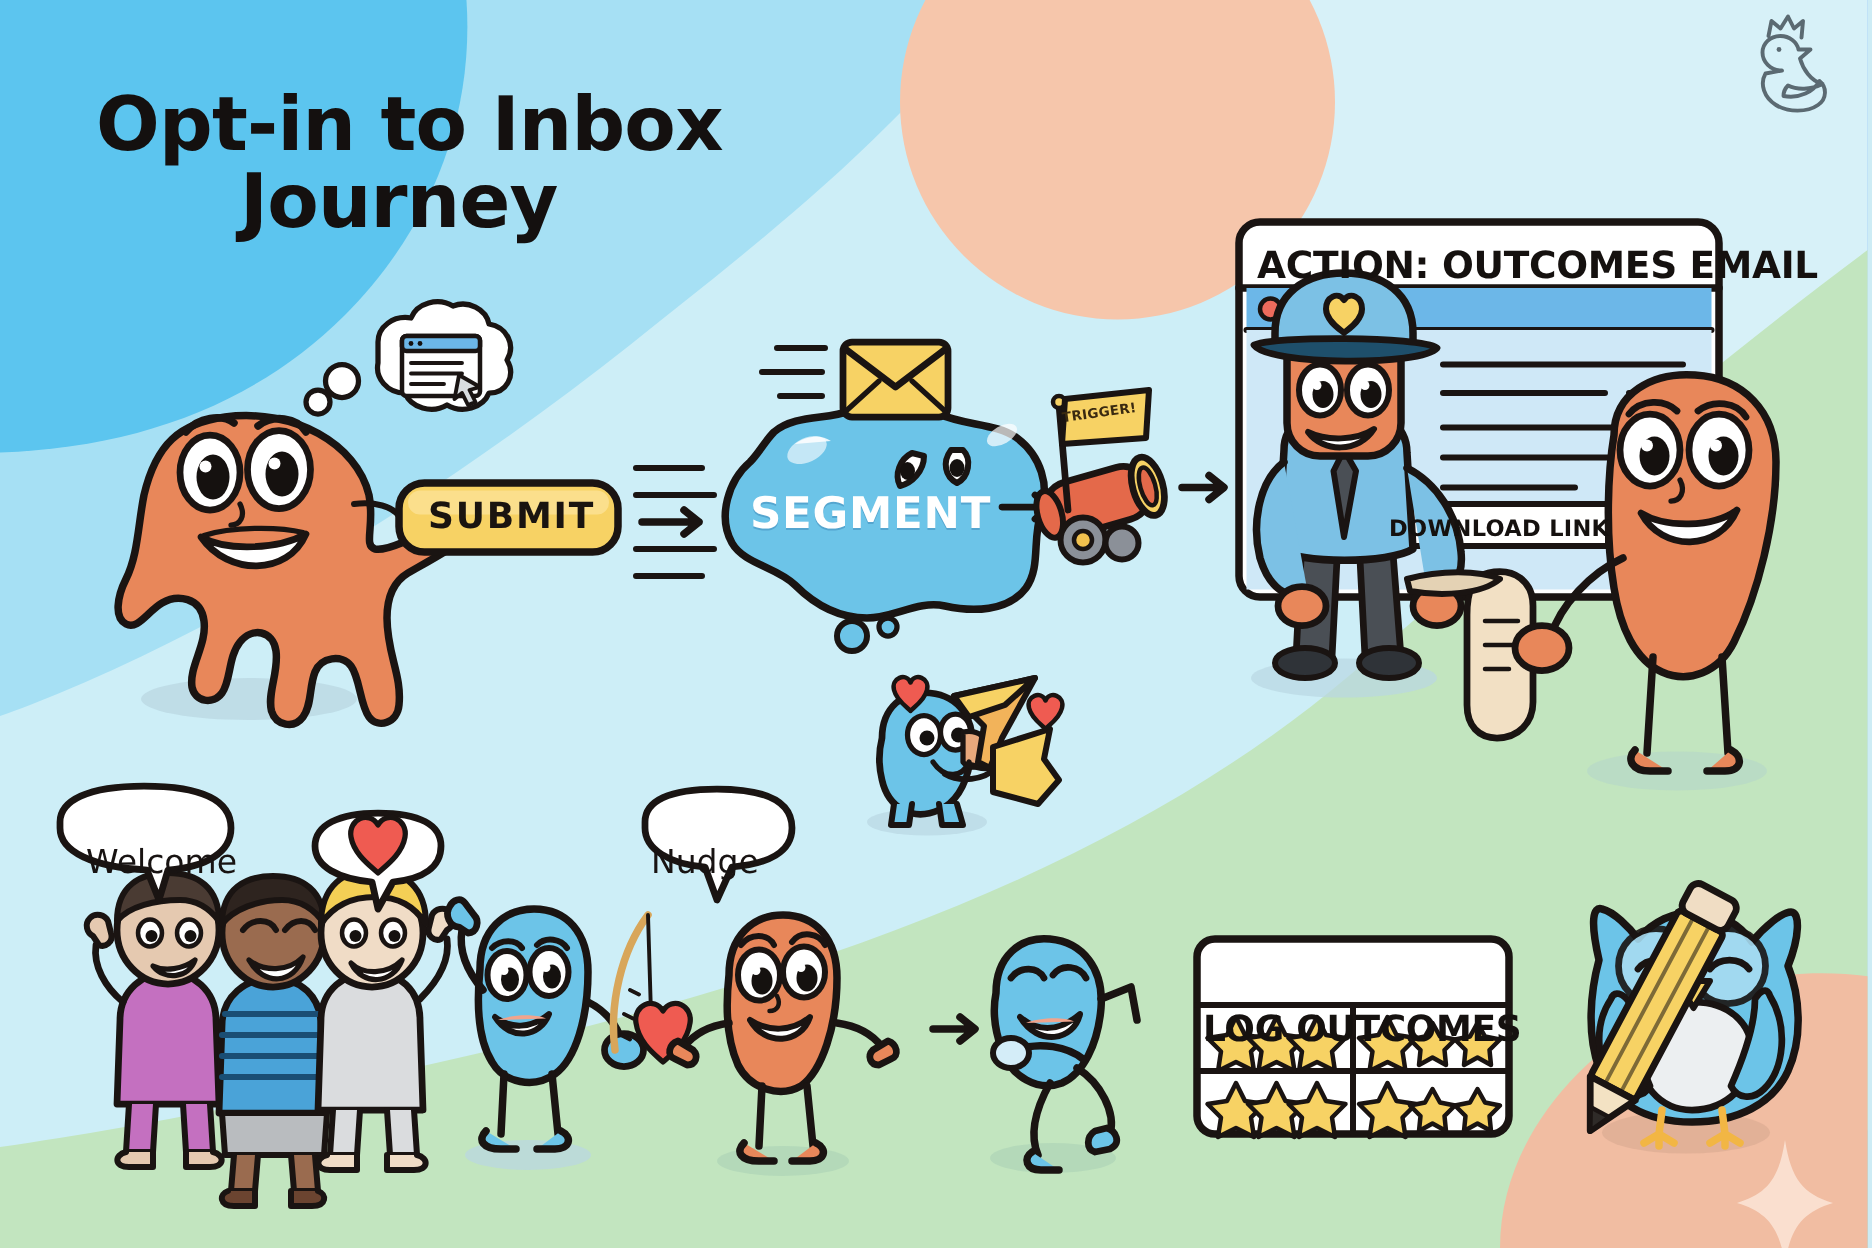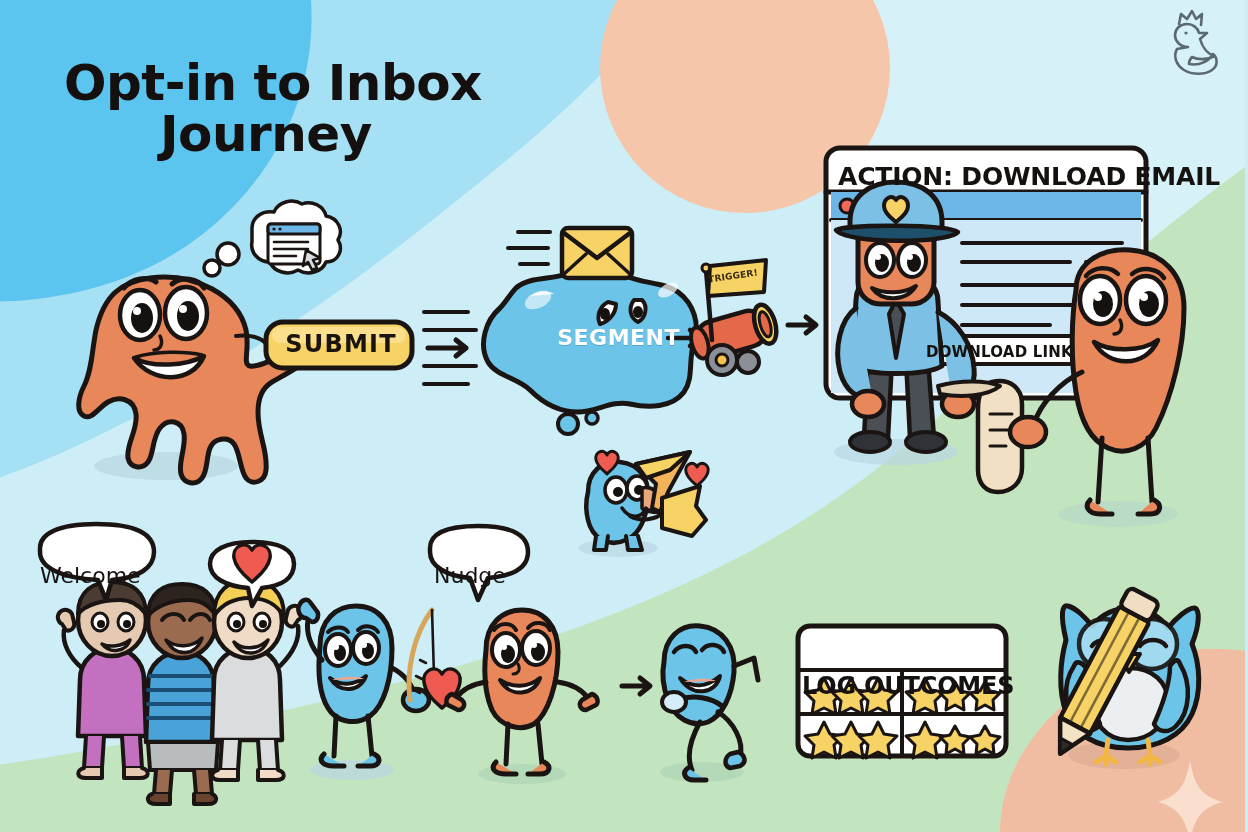--- a/index.html
+++ b/index.html
@@ -19,39 +19,39 @@
     font-weight:bold;font-size:50px;line-height:1.02;color:#14100f;
     letter-spacing:-0.5px;text-align:left;
   }
   #title .l2{display:block;padding-left:96px;}
 
   .lbl-submit{
     left:276px;top:330px;width:130px;text-align:center;
     font-weight:bold;font-size:24px;color:#1a1410;letter-spacing:1.2px;
   }
   .lbl-segment{
-    left:500px;top:325px;width:180px;text-align:right;
-    font-weight:bold;font-size:22px;color:#ffffff;letter-spacing:0.5px;
+    left:500px;top:325px;width:180px;text-align:left;
+    font-weight:bold;font-size:29px;color:#ffffff;letter-spacing:0.5px;
     text-shadow:0 1px 0 rgba(40,110,160,.35);
   }
   .lbl-trigger{
     left:704px;top:271px;width:58px;text-align:center;
     font-weight:bold;font-size:9px;color:#3a2a10;letter-spacing:.2px;
     transform:rotate(-8deg);transform-origin:50% 50%;
   }
   .lbl-action{
     left:838px;top:162px;width:296px;text-align:center;
     font-weight:bold;font-size:25px;color:#15110f;letter-spacing:-.2px;
   }
   .lbl-download{
     left:926px;top:343px;width:140px;
     font-weight:bold;font-size:15px;color:#15110f;letter-spacing:.2px;
   }
   .lbl-welcome{
-    left:40px;top:563px;width:118px;text-align:left;
+    left:40px;top:563px;width:118px;text-align:right;
     font-size:22px;color:#181312;
   }
   .lbl-nudge{
     left:434px;top:563px;width:92px;
     font-size:22px;color:#181312;
   }
   .lbl-log{
     left:802px;top:637px;width:200px;text-align:right;
     font-weight:bold;font-size:24px;color:#15110f;letter-spacing:-.2px;margin-top:35px;
   }
@@ -524,19 +524,19 @@
   </svg>
 
   <div class="txt" id="title">
     <span>Opt-in to Inbox</span>
     <span class="l2">Journey</span>
   </div>
 
   <div class="txt lbl-submit">SUBMIT</div>
   <div class="txt lbl-segment">SEGMENT</div>
   <div class="txt lbl-trigger">TRIGGER!</div>
-  <div class="txt lbl-action">ACTION: DOWNLOAD EMAIL</div>
+  <div class="txt lbl-action">ACTION: OUTCOMES EMAIL</div>
   <div class="txt lbl-download">DOWNLOAD LINK</div>
   <div class="txt lbl-welcome">Welcome</div>
   <div class="txt lbl-nudge">Nudge</div>
   <div class="txt lbl-log">LOG OUTCOMES</div>
 
 </div>
 
 </body></html>

